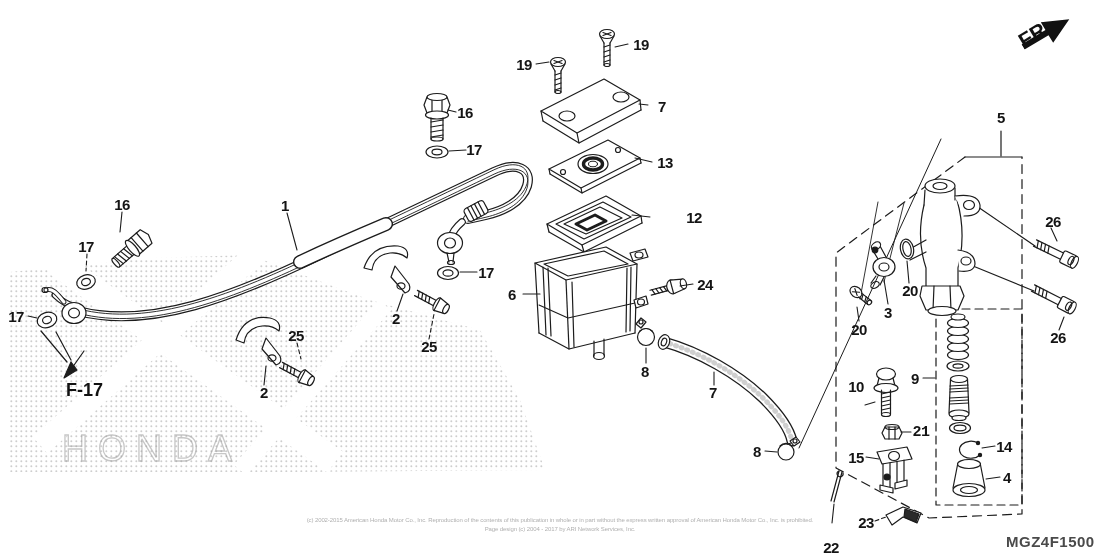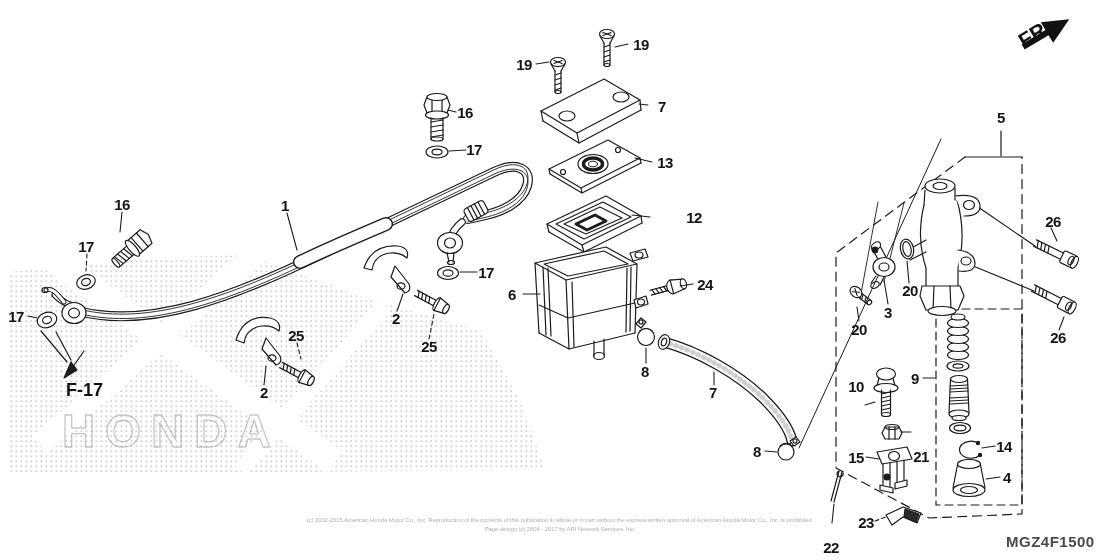--- a/index.html
+++ b/index.html
@@ -1,21 +1,21 @@
 <!DOCTYPE html>
 <html><head>
 <meta charset="utf-8">
 <style>
   html,body{margin:0;padding:0;background:#fff;}
   .stage{position:relative;width:1120px;height:560px;background:#fff;overflow:hidden;
          font-family:"Liberation Sans",sans-serif;}
   .stage svg{position:absolute;left:0;top:0;z-index:2;}
   .part-label{position:absolute;transform:translate(-50%,-50%);font-weight:bold;
               font-size:15px;color:#141414;z-index:4;white-space:nowrap;letter-spacing:-0.5px;}
-  .watermark{position:absolute;left:62px;top:404px;z-index:3;font-size:46px;font-weight:bold;
+  .watermark{position:absolute;left:62px;top:428px;z-index:3;font-size:36px;font-weight:normal;
              letter-spacing:10px;color:transparent;-webkit-text-stroke:1.3px #9a9a9a;opacity:.55;}
   .fig-ref{position:absolute;left:30px;top:380px;z-index:4;font-size:18px;font-weight:bold;color:#111;margin-left:36px;}
   .fr{position:absolute;left:1018px;top:22px;z-index:4;transform:rotate(-31deg);display:flex;
       align-items:center;gap:2px;font-size:21px;font-weight:bold;color:#111;}
   .code{position:absolute;left:1006px;top:533px;z-index:4;font-size:15px;color:#4a4a4a;letter-spacing:.5px;font-weight:bold;}
   .footer{position:absolute;left:0;width:1120px;text-align:center;z-index:4;font-size:6px;
           color:#b0b0b0;letter-spacing:-0.1px;}
   .f1{top:517px;} .f2{top:526px;}
 </style>
 </head>
@@ -504,21 +504,21 @@
       <div class="part-label" style="left: 465px; top: 112px;">16</div>
       <div class="part-label" style="left: 122px; top: 204px;">16</div>
       <div class="part-label" style="left: 474px; top: 149px;">17</div>
       <div class="part-label" style="left: 486px; top: 272px;">17</div>
       <div class="part-label" style="left: 86px; top: 246px;">17</div>
       <div class="part-label" style="left: 16px; top: 316px;">17</div>
       <div class="part-label" style="left: 910px; top: 290px;">20</div>
       <div class="part-label" style="left: 524px; top: 64px;">19</div>
       <div class="part-label" style="left: 641px; top: 44px;">19</div>
       <div class="part-label" style="left: 859px; top: 329px;">20</div>
-      <div class="part-label" style="left: 921px; top: 456px;">21</div>
+      <div class="part-label" style="left: 921px; top: 432px; font-family: Liberation Mono, monospace;">21</div>
       <div class="part-label" style="left: 831px; top: 531px; margin-top: 16px;">22</div>
       <div class="part-label" style="left: 866px; top: 522px;">23</div>
       <div class="part-label" style="left: 705px; top: 284px;">24</div>
       <div class="part-label" style="left: 296px; top: 335px;">25</div>
       <div class="part-label" style="left: 429px; top: 346px;">25</div>
       <div class="part-label" style="left: 1053px; top: 221px;">26</div>
       <div class="part-label" style="left: 1058px; top: 337px;">26</div>
     </div>
 </div>
 

